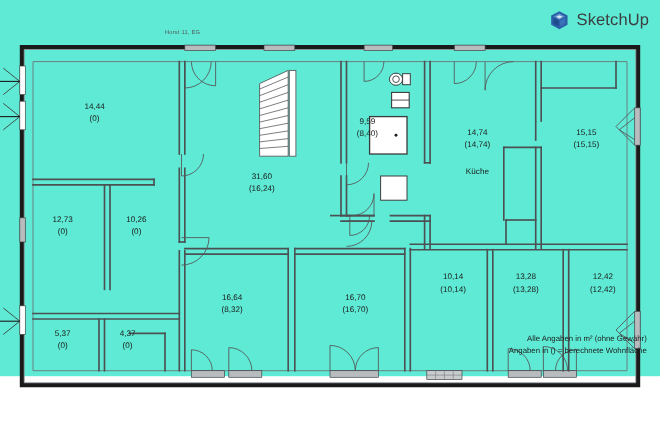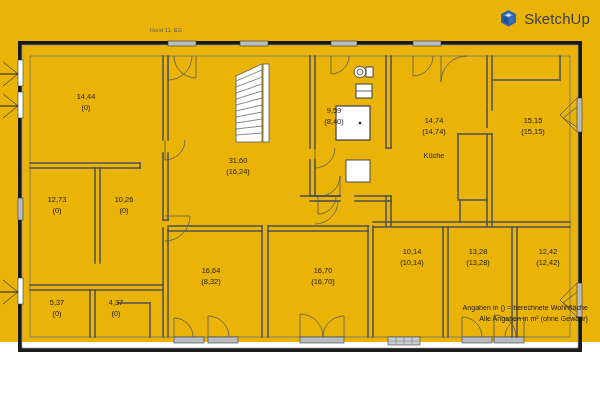--- a/index.html
+++ b/index.html
@@ -12,21 +12,21 @@
     height: 400px;
     overflow: hidden;
     font-family: "Liberation Sans", sans-serif;
     position: relative;
   }
   #plan-root {
     position: absolute;
     left: 0; top: 0;
     width: 600px;
     height: 342px;
-    background: #eab308;
+    background: #5eead4;
   }
   .doc-title {
     position: absolute;
     left: 150px;
     top: 27px;
     font-size: 5.2px;
     color: #555a5e;
     letter-spacing: .2px;
     white-space: nowrap;
   }
@@ -343,17 +343,17 @@
       </g>
       <g>
         <text class="room-label" x="548" y="254">12,42</text>
         <text class="room-sub" x="548" y="265">(12,42)</text>
       </g>
     </g>
 
   </svg>
 
   <div class="legend">
+    <div>Alle Angaben in m² (ohne Gewähr)</div>
     <div>Angaben in () = berechnete Wohnfläche</div>
-    <div>Alle Angaben in m² (ohne Gewähr)</div>
   </div>
 
 </div>
 
 </body></html>

